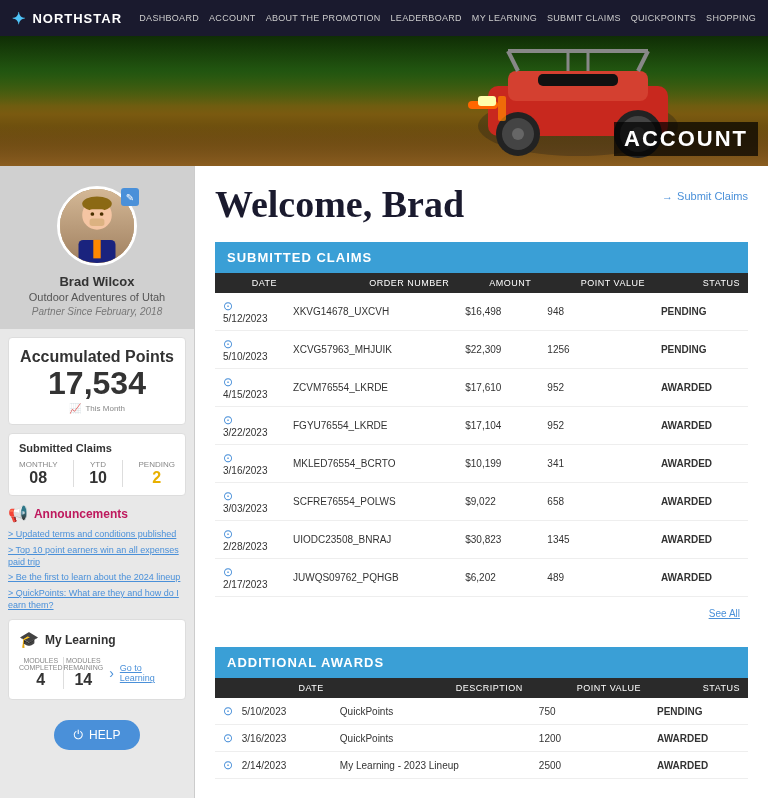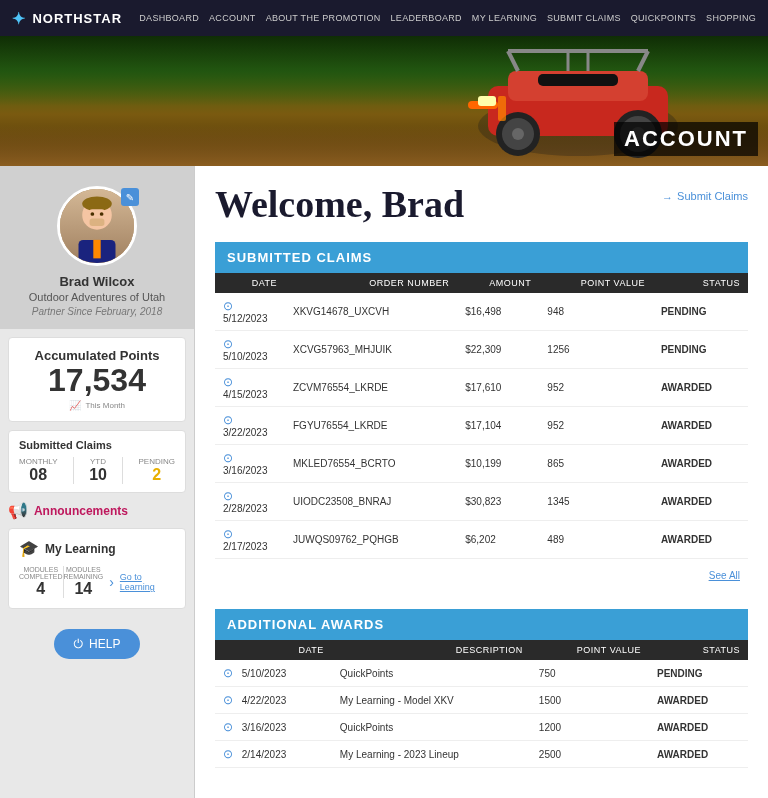--- a/index.html
+++ b/index.html
@@ -23,21 +23,21 @@
     .sidebar { width: 195px; background: #e8e8e8; flex-shrink: 0; padding-bottom: 20px; border-right: 1px solid #ccc; }
     .profile-section { background: #d0d0d0; padding: 12px; text-align: center; padding-top: 20px; }
     .avatar-container { position: relative; display: inline-block; margin-bottom: 8px; }
     .avatar-circle { width: 80px; height: 80px; border-radius: 50%; background: linear-gradient(135deg, #8b7355 0%, #c4a882 40%, #8b7355 100%); border: 3px solid white; overflow: hidden; display: flex; align-items: center; justify-content: center; }
     .edit-icon-badge { position: absolute; top: 2px; right: -2px; background: #4a90d9; color: white; width: 18px; height: 18px; border-radius: 3px; display: flex; align-items: center; justify-content: center; font-size: 10px; }
     .profile-name { font-weight: bold; font-size: 13px; color: #333; }
     .profile-company { font-size: 11px; color: #555; margin-top: 2px; }
     .profile-since { font-size: 10px; color: #777; margin-top: 3px; font-style: italic; }
 
     .points-section { background: white; margin: 8px; padding: 10px; border-radius: 4px; text-align: center; border: 1px solid #ddd; }
-    .points-label { font-size: 13px; font-weight: bold; color: #333; }
+    .points-label { font-size: 16px; font-weight: bold; color: #333; }
     .points-value { font-size: 32px; font-weight: bold; color: #333; line-height: 1.1; }
     .points-sub { display: flex; align-items: center; justify-content: center; gap: 4px; margin-top: 2px; }
     .points-sub-text { font-size: 8px; color: #888; }
     .trend-icon { font-size: 10px; color: #4a90d9; }
 
     .claims-section { background: white; margin: 8px; padding: 8px 10px; border-radius: 4px; border: 1px solid #ddd; }
     .claims-title { font-size: 11px; font-weight: bold; color: #333; margin-bottom: 6px; }
     .claims-row { display: flex; justify-content: space-between; }
     .claim-item { text-align: center; }
     .claim-item-label { font-size: 8px; color: #888; text-transform: uppercase; }
@@ -217,20 +217,26 @@
           <div class="claim-item-value pending">2</div>
         </div>
       </div>
     </div>
 
     <div class="announcements-section">
       <div class="announcements-header">
         <span class="announce-icon">📢</span>
         <span class="announcements-title">Announcements</span>
       </div>
+      <div id="announcements-list">
+          <a class="announcement-link" href="#">&gt; Updated terms and conditions published</a>
+          <a class="announcement-link" href="#">&gt; Top 10 point earners win an all expenses paid trip</a>
+          <a class="announcement-link" href="#">&gt; Be the first to learn about the 2024 lineup</a>
+          <a class="announcement-link" href="#">&gt; QuickPoints: What are they and how do I earn them?</a>
+        </div>
     </div>
 
     <div class="learning-section">
       <div class="learning-header">
         <span class="learning-icon">🎓</span>
         <span class="learning-title">My Learning</span>
       </div>
       <div class="learning-stats">
         <div class="learning-stat">
           <div class="learning-stat-label">MODULES COMPLETED</div>
@@ -299,21 +305,28 @@
     <td><span class="row-icon">⊙</span> 3/22/2023</td>
     <td>FGYU76554_LKRDE</td>
     <td>$17,104</td>
     <td>952</td>
     <td class="status-awarded">AWARDED</td>
   </tr>
             <tr>
     <td><span class="row-icon">⊙</span> 3/16/2023</td>
     <td>MKLED76554_BCRTO</td>
     <td>$10,199</td>
-    <td>865</td>
+    <td>341</td>
+    <td class="status-awarded">AWARDED</td>
+  </tr>
+            <tr>
+    <td><span class="row-icon">⊙</span> 3/03/2023</td>
+    <td>SCFRE76554_POLWS</td>
+    <td>$9,022</td>
+    <td>658</td>
     <td class="status-awarded">AWARDED</td>
   </tr>
             <tr>
     <td><span class="row-icon">⊙</span> 2/28/2023</td>
     <td>UIODC23508_BNRAJ</td>
     <td>$30,823</td>
     <td>1345</td>
     <td class="status-awarded">AWARDED</td>
   </tr>
             <tr>
@@ -346,26 +359,20 @@
             </tr>
         </thead>
         <tbody class="table-body" id="awards-tbody">
             <tr>
     <td><span class="row-icon">⊙</span> 5/10/2023</td>
     <td>QuickPoints</td>
     <td>750</td>
     <td class="status-pending">PENDING</td>
   </tr>
             <tr>
-    <td><span class="row-icon">⊙</span> 4/22/2023</td>
-    <td>My Learning - Model XKV</td>
-    <td>1500</td>
-    <td class="status-awarded">AWARDED</td>
-  </tr>
-            <tr>
     <td><span class="row-icon">⊙</span> 3/16/2023</td>
     <td>QuickPoints</td>
     <td>1200</td>
     <td class="status-awarded">AWARDED</td>
   </tr>
             <tr>
     <td><span class="row-icon">⊙</span> 2/14/2023</td>
     <td>My Learning - 2023 Lineup</td>
     <td>2500</td>
     <td class="status-awarded">AWARDED</td>

